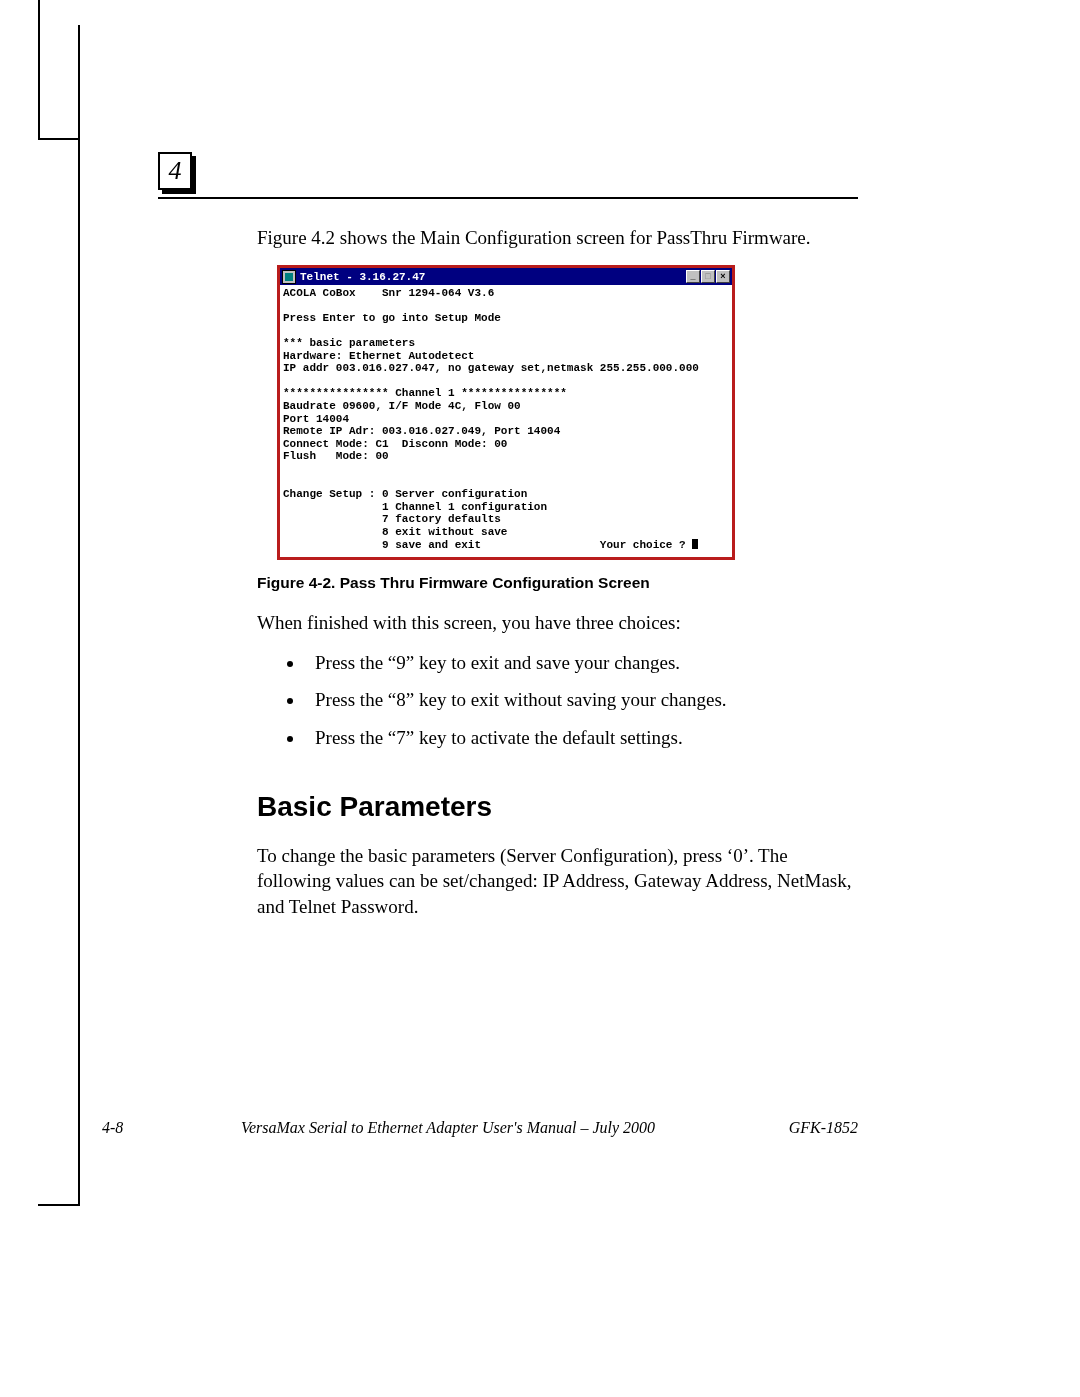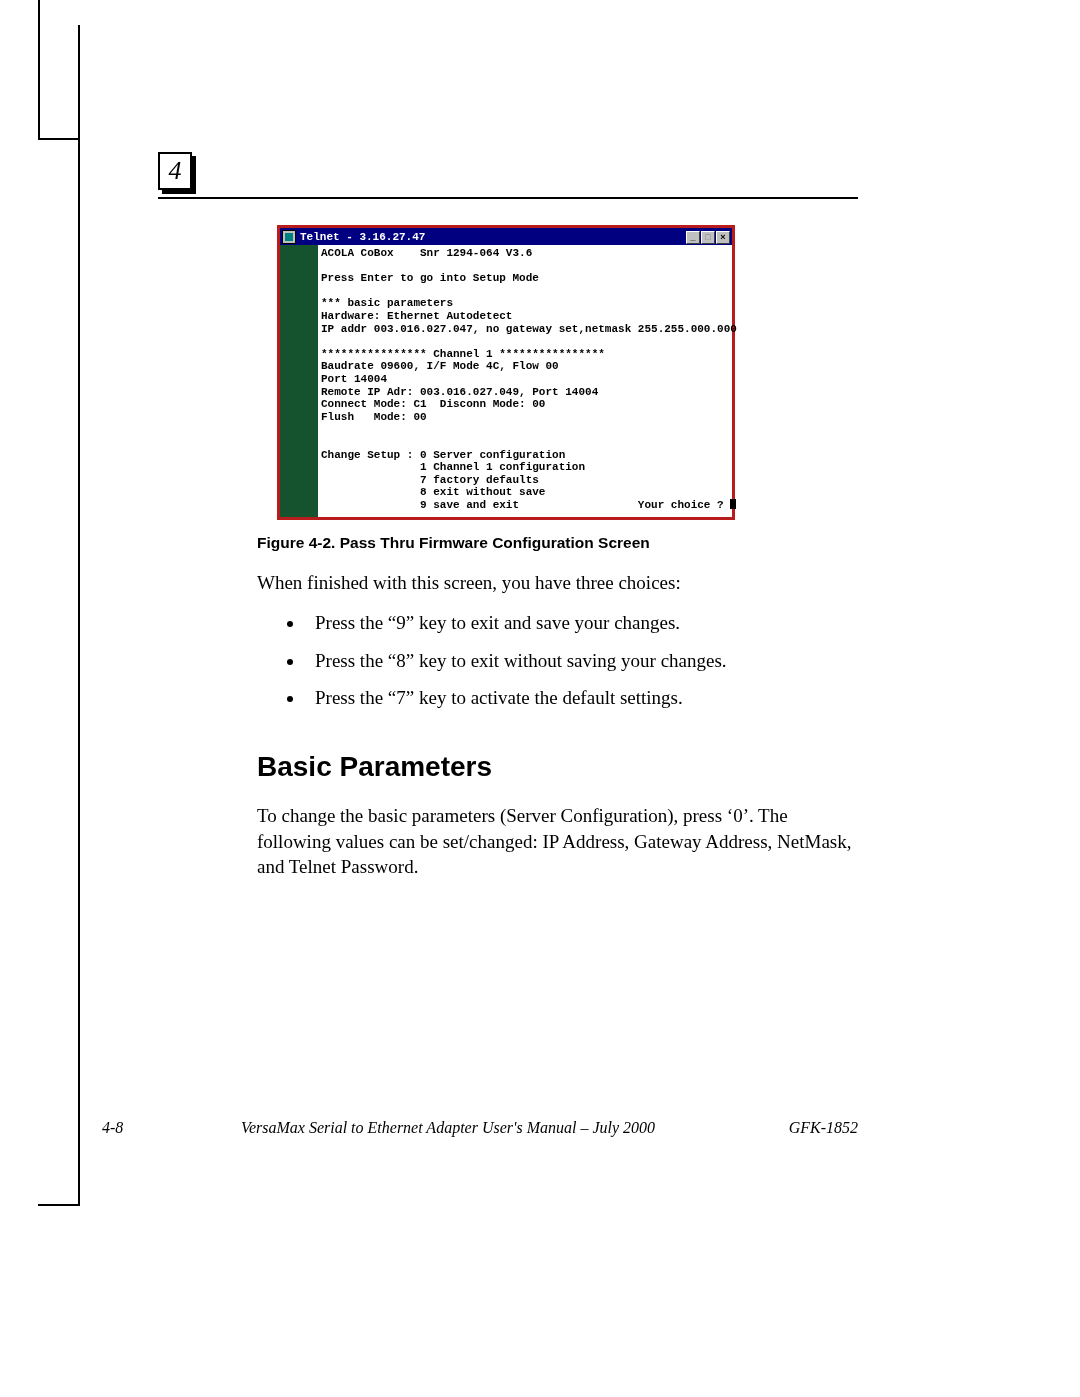--- a/index.html
+++ b/index.html
@@ -167,21 +167,20 @@
   .menubar u { text-decoration: underline; }
   .terminal {
     background: #fff;
     color: #000;
     font-size: 11px;
     font-weight: bold;
     line-height: 12.6px;
     padding: 2px 3px 6px 3px;
     white-space: pre;
     min-height: 264px;
-    margin-left: 38px;
   }
   .cursor {
     display: inline-block;
     width: 6px;
     height: 10px;
     background: #000;
     vertical-align: -1px;
   }
   .footer {
     position: absolute;
@@ -200,20 +199,21 @@
 
 <div class="crop-left"></div>
 <div class="crop-bottom-left"></div>
 <div class="crop-left2"></div>
 <div class="crop-left2-bottom"></div>
 
 <div class="chapter-box">4</div>
 <div class="hr-top"></div>
 
 <div class="content">
+  <p class="body-text">Figure 4.2 shows the Main Configuration screen for PassThru Firmware.</p>
 
   <div class="telnet-window">
     <div class="titlebar">
       <span class="icon"></span>
       <span>Telnet - 3.16.27.47</span>
       <span class="spacer"></span>
       <span class="ctrl">_</span>
       <span class="ctrl disabled">□</span>
       <span class="ctrl">×</span>
     </div>

